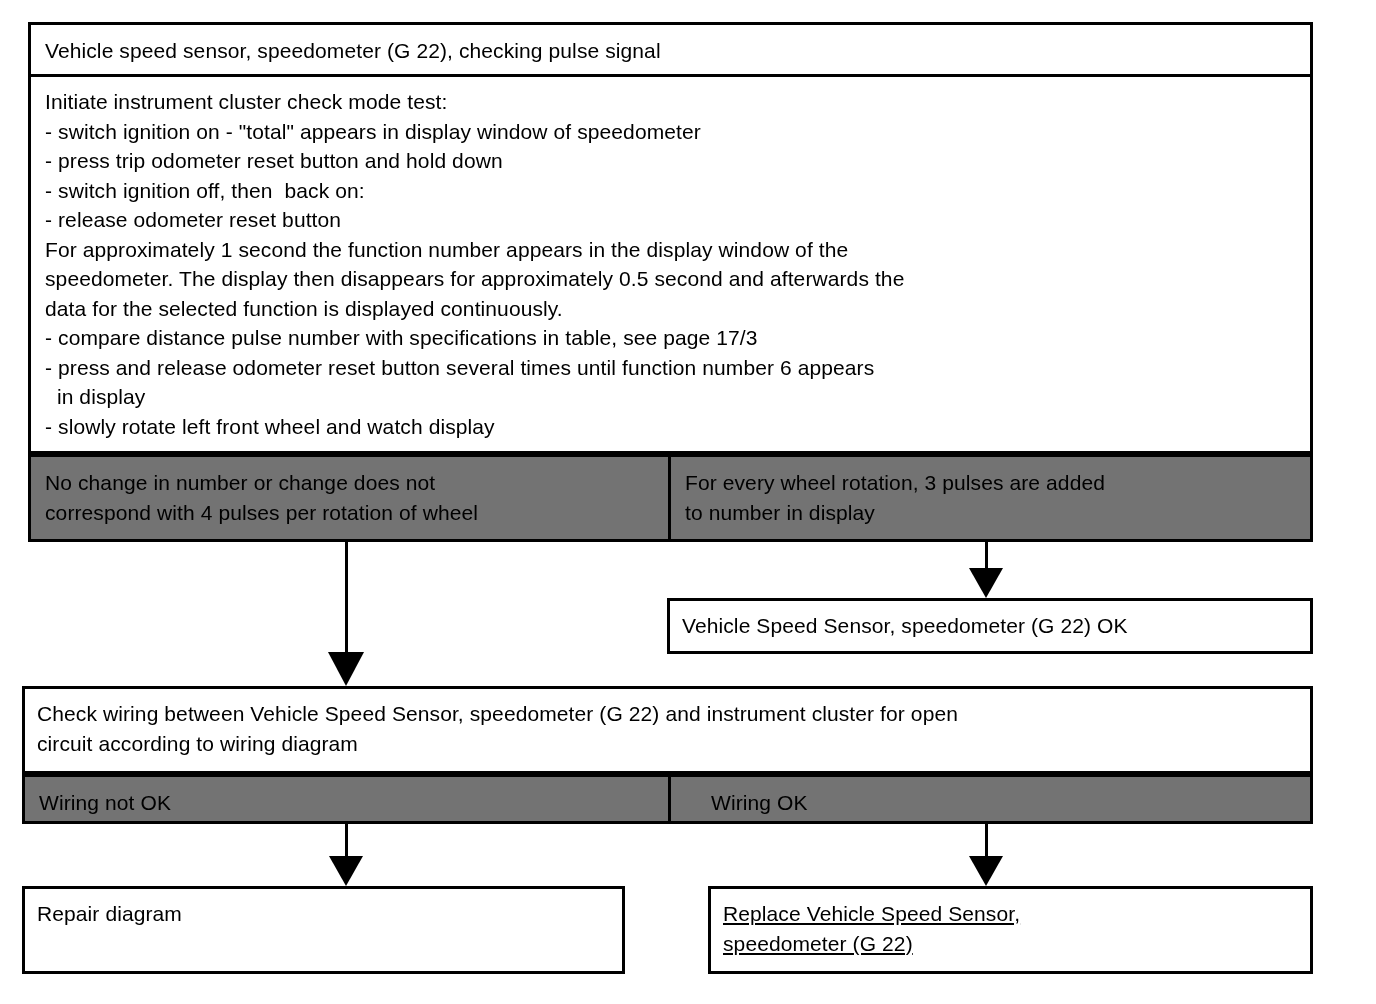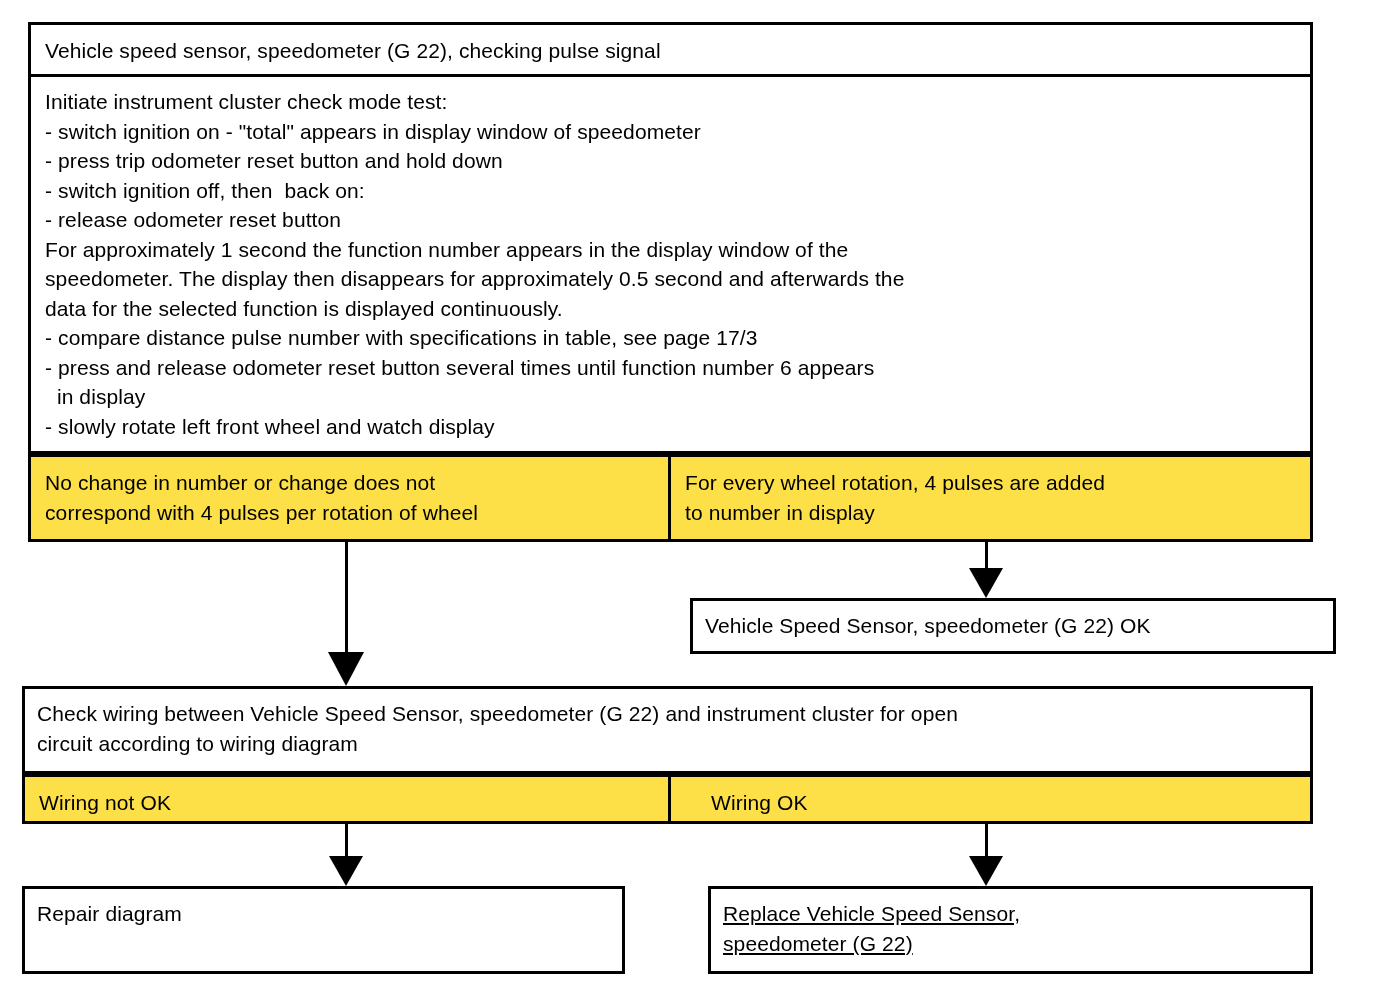--- a/index.html
+++ b/index.html
@@ -62,21 +62,21 @@
   }
   .body-cell .txt {
     padding: 10px 0 0 14px;
   }
 
   
   .split {
     position: absolute;
     box-sizing: border-box;
     border: 3px solid #000;
-    background: #fde047;
+    background: #737373;
     display: flex;
   }
   .split .cell {
     box-sizing: border-box;
     overflow: hidden;
   }
   .split .cell.left {
     border-right: 3px solid #000;
   }
   .split .cell .txt {
@@ -139,31 +139,31 @@
 - slowly rotate left front wheel and watch display</div>
     </div>
   </div>
 
   <div class="split" style="left:28px; top:454px; width:1285px; height:88px;">
     <div class="cell left" style="width:640px;">
       <div class="txt">No change in number or change does not
 correspond with 4 pulses per rotation of wheel</div>
     </div>
     <div class="cell right" style="flex:1;">
-      <div class="txt">For every wheel rotation, 4 pulses are added
+      <div class="txt">For every wheel rotation, 3 pulses are added
 to number in display</div>
     </div>
   </div>
 
   <div class="arrow short" style="left:968px; top:542px; width:36px; height:56px;">
     <div class="shaft" style="height:26px;"></div>
     <div class="head"></div>
   </div>
 
-  <div class="box" style="left:690px; top:598px; width:646px; height:56px;">
+  <div class="box" style="left:667px; top:598px; width:646px; height:56px;">
     <div class="box-inner">
       <div class="txt">Vehicle Speed Sensor, speedometer (G 22) OK</div>
     </div>
   </div>
 
   <div class="arrow" style="left:328px; top:542px; width:36px; height:144px;">
     <div class="shaft" style="height:110px;"></div>
     <div class="head"></div>
   </div>
 

